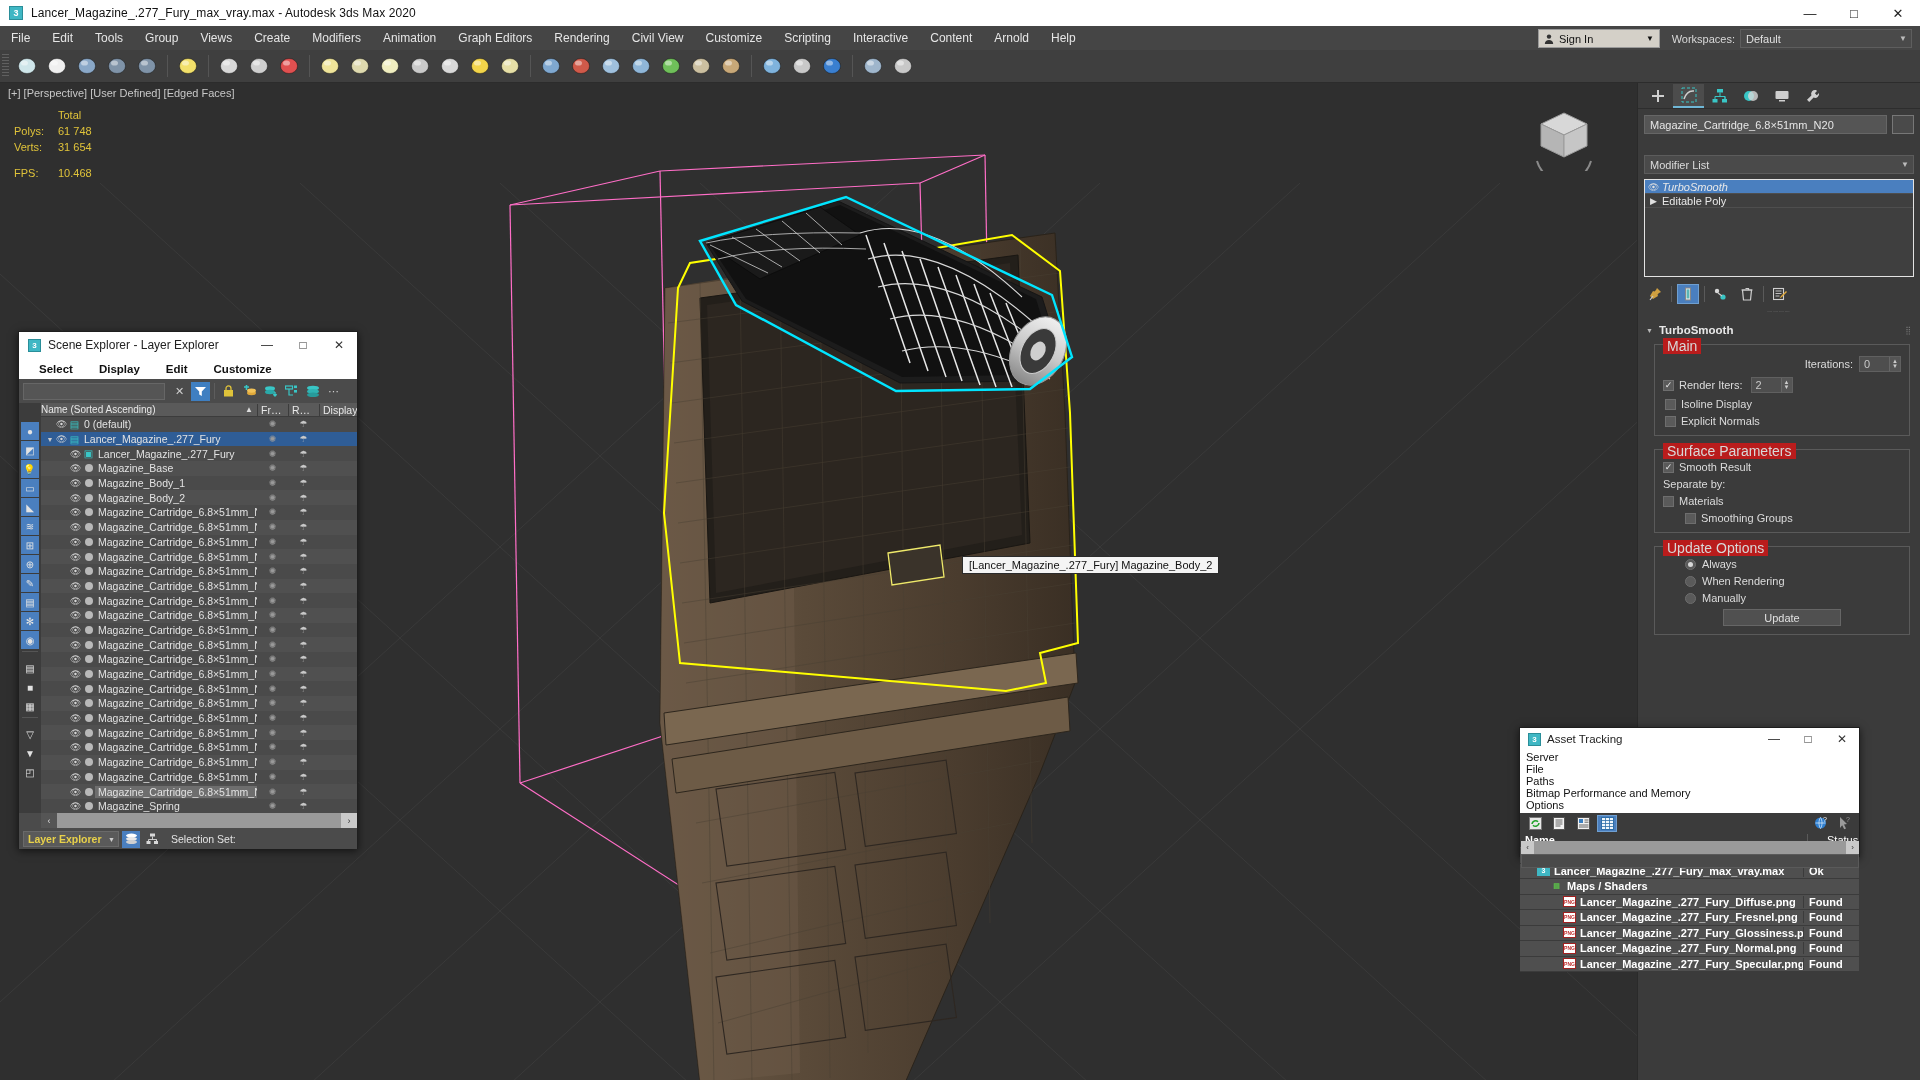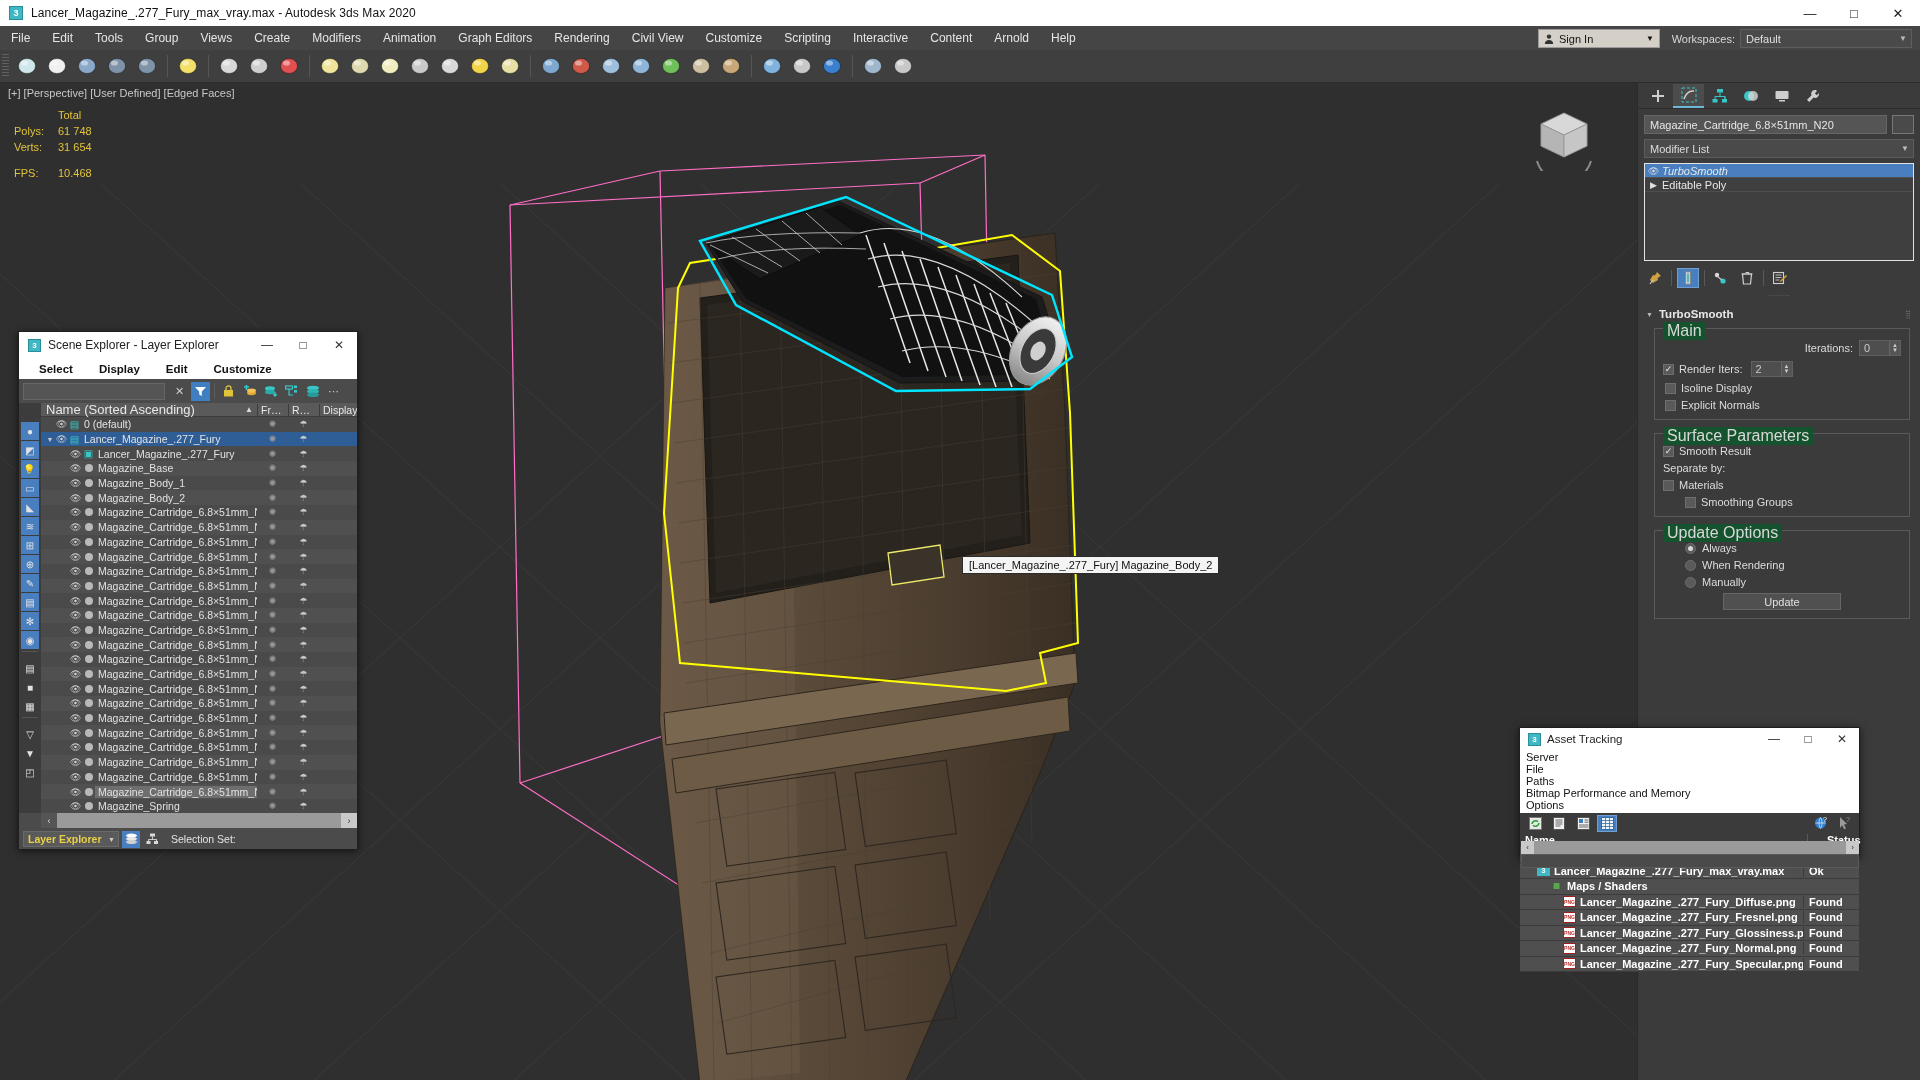--- a/index.html
+++ b/index.html
@@ -75,21 +75,21 @@
   .sti .glyph{ font-size:11px; color:#cfcfcf;}
   .stsep{ width:1px;height:16px;background:#5d5d5d;margin:0 3px;}
   .sexp-body{ position:absolute; left:0; top:71px; width:338px; height:410px; display:flex;}
   .sexp-left{ width:22px; background:#3c3c3c; padding-top:18px; }
   .slbtn{ width:18px;height:18px;margin:1px 2px; display:flex;align-items:center;justify-content:center;}
   .slbtn.on{ background:#4a7fbf; }
   .slbtn .g{ font-size:10px; color:#e2e2e2;}
   .sexp-list{ flex:1; background:#4a4a4a; overflow:hidden; position:relative;}
   .colhdr{ height:14px; background:#5a5a5a; display:flex; align-items:center;
     border-bottom:1px solid #3c3c3c; }
-  .colhdr .c1{ flex:1; font-size:13px; color:#e8e8e8; padding-left:5px; }
+  .colhdr .c1{ flex:1; font-size:10px; color:#e8e8e8; }
   .colhdr .srt{ font-size:8px;color:#ddd; padding-right:4px;}
   .colhdr .c2,.colhdr .c3{ width:31px; font-size:10.5px; color:#e8e8e8; border-left:1px solid #3c3c3c;
     padding-left:3px;}
   .colhdr .c4{ width:38px; font-size:10.5px;color:#e8e8e8; border-left:1px solid #3c3c3c; padding-left:3px;}
   .rows{ position:relative;}
   .row{ height:14.7px; display:flex; align-items:center; font-size:10.5px; color:#e2e2e2;
     background:#4a4a4a; }
   .row.alt{ background:#505050; }
   .row.sel{ background:#2f5d96; }
   .row .tri{ width:10px; font-size:7px; color:#c8c8c8; text-align:center;}
@@ -121,42 +121,42 @@
   .cmdpanel { position:absolute; left:1637px; top:83px; width:283px; height:997px;
     background:#3b3b3b; border-left:1px solid #2a2a2a;}
   .cp-tabs{ height:26px; display:flex; align-items:center; border-bottom:1px solid #2d2d2d;
     background:#3b3b3b; padding-left:4px;}
   .cp-tab{ width:31px;height:24px; display:flex;align-items:center;justify-content:center;}
   .cp-tab.act{ background:#4c4c4c; border-bottom:2px solid #6fb7d6;}
   .cp-name{ margin:6px 6px 0 6px; display:flex; align-items:center;}
   .cp-name .f{ flex:1; height:19px; background:#555; border:1px solid #666; font-size:11px;
     color:#e6e6e6; display:flex; align-items:center; padding-left:5px; overflow:hidden; white-space:nowrap;}
   .cp-name .sw{ width:22px;height:19px;background:#4a4a4a;border:1px solid #777; margin-left:5px;}
-  .cp-modlist{ margin:5px 6px 0 6px; height:19px; background:#4a4a4a; border:1px solid #5c5c5c;
+  .cp-modlist{ margin:21px 6px 0 6px; height:19px; background:#4a4a4a; border:1px solid #5c5c5c;
     font-size:11px; color:#dcdcdc; display:flex; align-items:center; padding-left:5px;}
   .cp-modlist .a{ margin-left:auto; margin-right:4px; font-size:8px; color:#bbb;}
   .cp-stack{ margin:5px 6px 0 6px; height:98px; background:#3f3f3f; border:1px solid #e3e3e3;}
   .cp-stack .sr{ height:14px; display:flex; align-items:center; font-size:11px; color:#e8e8e8;
     border-bottom:1px solid #4e4e4e;}
   .cp-stack .sr.sel{ background:#4a7fbf;}
   .cp-stack .sr .ic{ width:17px; text-align:center; font-size:9px; color:#e0e0e0;}
   .cp-stack .sr .t{ font-style:italic;}
   .cp-stackbtns{ margin:6px 6px 0 6px; height:22px; display:flex; align-items:center;}
   .cp-stackbtns .b{ width:22px;height:20px;display:flex;align-items:center;justify-content:center;margin-right:4px;}
   .cp-stackbtns .b.on{ background:#4a7fbf; border:1px solid #6f9fd0;}
   .cp-stackbtns .sp{ width:1px;height:16px;background:#5a5a5a;margin:0 5px 0 1px;}
   .cp-dots{ text-align:center; font-size:8px;color:#6a6a6a; letter-spacing:1px; margin-top:2px;}
   .rollup{ margin-top:6px; }
   .rollup-hdr{ display:flex;align-items:center; padding-left:8px; height:16px;}
   .rollup-hdr .tri{ font-size:7px; color:#b8b8b8; margin-right:6px;}
   .rollup-hdr .t{ font-size:11.5px; color:#e8e8e8; font-weight:bold;}
   .rollup-hdr .gr{ margin-left:auto; margin-right:8px; font-size:8px; color:#777; letter-spacing:1px;}
   .gbox{ margin:6px 10px 0 16px; border:1px solid #5a5a5a; position:relative; padding:11px 8px 8px 8px;}
-  .gbox > .cap{ position:absolute; left:8px; top:-7px; background:#14532d; padding:0 4px;
-    font-size:16px; color:#d8d8d8;}
+  .gbox > .cap{ position:absolute; left:8px; top:-7px; background:#b91c1c; padding:0 4px;
+    font-size:14px; color:#d8d8d8;}
   .prow{ display:flex; align-items:center; margin-bottom:5px;}
   .prow .lab{ font-size:11px;color:#dcdcdc;}
   .prow .lab.r{ margin-left:auto; margin-right:6px;}
   .spin{ width:42px;height:16px;background:#4e4e4e;border:1px solid #606060; display:flex;
     align-items:center; font-size:11px; color:#c8c8c8; padding-left:4px;}
   .spin .ar{ margin-left:auto; width:11px; height:14px; background:#555; border-left:1px solid #666;
     display:flex;flex-direction:column; align-items:center; justify-content:center; font-size:6px; color:#ccc; line-height:5px;}
   .cb{ width:11px;height:11px;background:#5a5a5a;border:1px solid #6e6e6e; margin-right:5px;
     display:inline-flex;align-items:center;justify-content:center;font-size:9px;color:#e8e8e8;}
   .cb.on::after{ content:"✓"; font-size:9px; color:#e8e8e8;}
@@ -177,21 +177,21 @@
   .at-menu .mrow{ display:flex;flex-direction:column; }
   .at-menu .m{ font-size:11px;color:#111; margin-right:12px; white-space:nowrap;}
   .at-tools{ height:20px; background:#3b3b3b; display:flex; align-items:center; padding-left:5px;}
   .at-tools .i{ width:20px;height:17px; display:flex;align-items:center;justify-content:center; margin-right:4px;}
   .at-tools .i.on{ background:#4a7fbf; border:1px solid #6f9fd0;}
   .at-tools .sp{ margin-left:auto;}
   .at-grid{ background:#4a4a4a;}
   .at-hdr{ height:15px; background:#3b3b3b; display:flex; align-items:center;
     border-bottom:1px solid #5a5a5a;}
   .at-hdr .n{ flex:1; font-size:11px; color:#fff; padding-left:5px; font-weight:bold;}
-  .at-hdr .s{ width:52px; font-size:11px; color:#fff; padding-left:19px; border-left:1px solid #5a5a5a;font-weight:bold;}
+  .at-hdr .s{ width:52px; font-size:11px; color:#fff; padding-left:19px; border-left:1px solid #5a5a5a;font-weight:normal;}
   .at-row{ height:15.5px; display:flex; align-items:center; background:#4f4f4f;
     border-bottom:1px solid #3b3b3b; font-size:11px; color:#fff;}
   .at-row .n{ flex:1; display:flex; align-items:center; white-space:nowrap; overflow:hidden; font-weight:bold;}
   .at-row .s{ width:56px; padding-left:5px; border-left:1px solid #3b3b3b; font-weight:bold;}
   .at-row .fi{ width:13px;height:11px;margin-right:4px; font-size:7px; display:flex;
     align-items:center;justify-content:center; color:#fff; flex:none;}
   .at-hscroll{ position:absolute; left:1px; top:113px; width:338px; height:13px; display:flex; background:#6e6e6e;}
   .at-hscroll .e{ width:13px;height:13px;background:#c9c9c9;color:#333;font-size:8px;display:flex;
     align-items:center;justify-content:center;}
   .at-hscroll .bar{ flex:1;background:#9a9a9a;}

